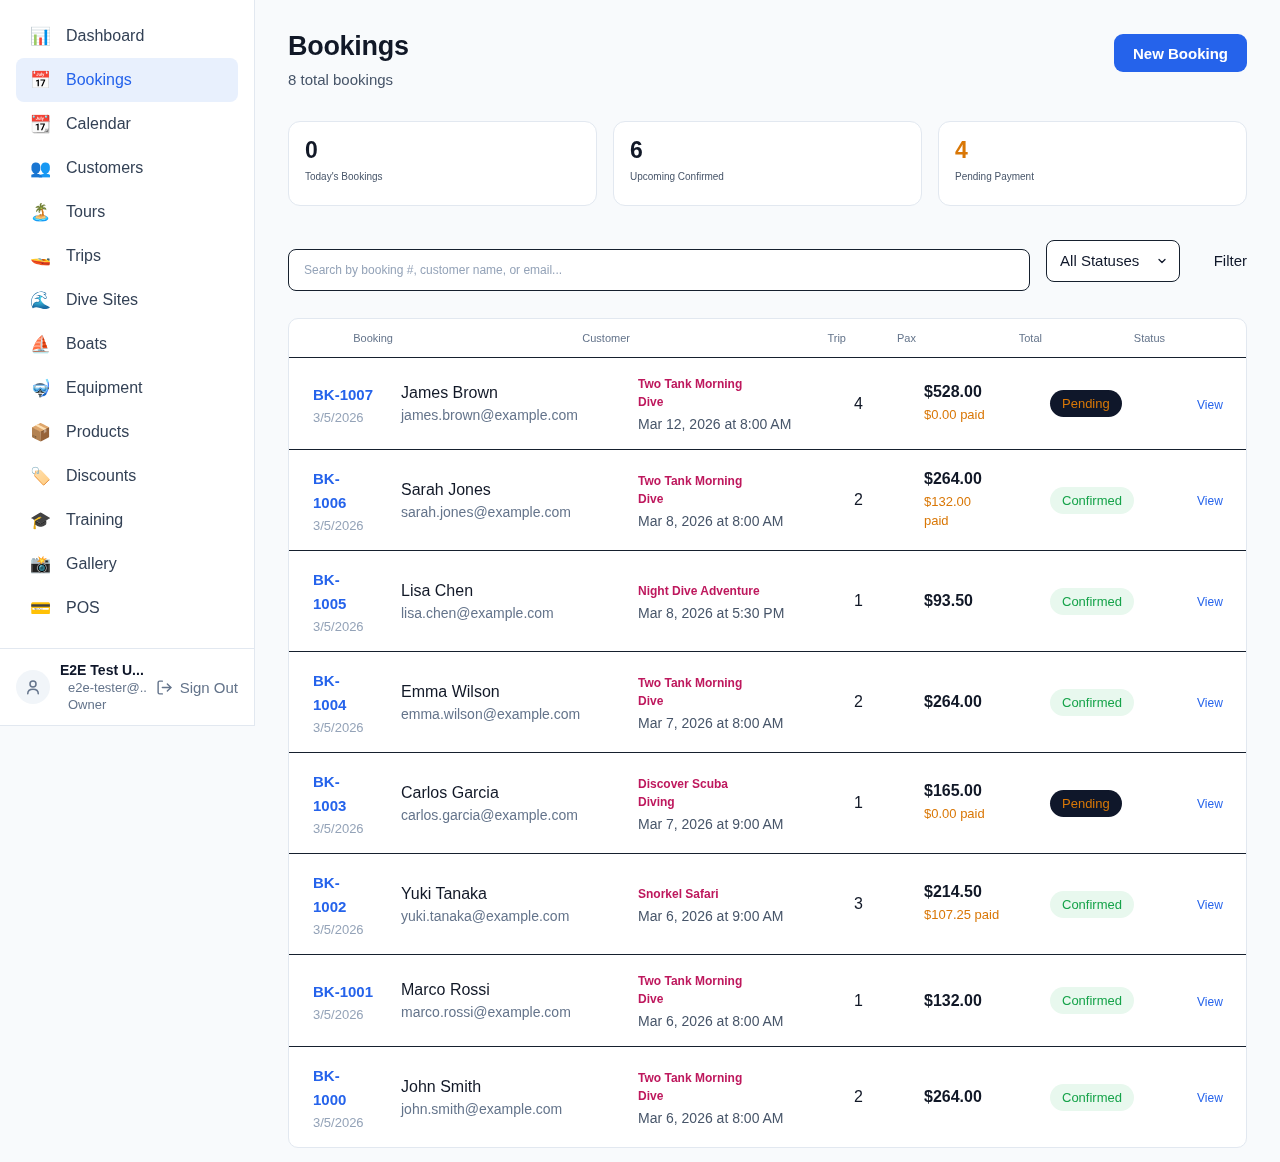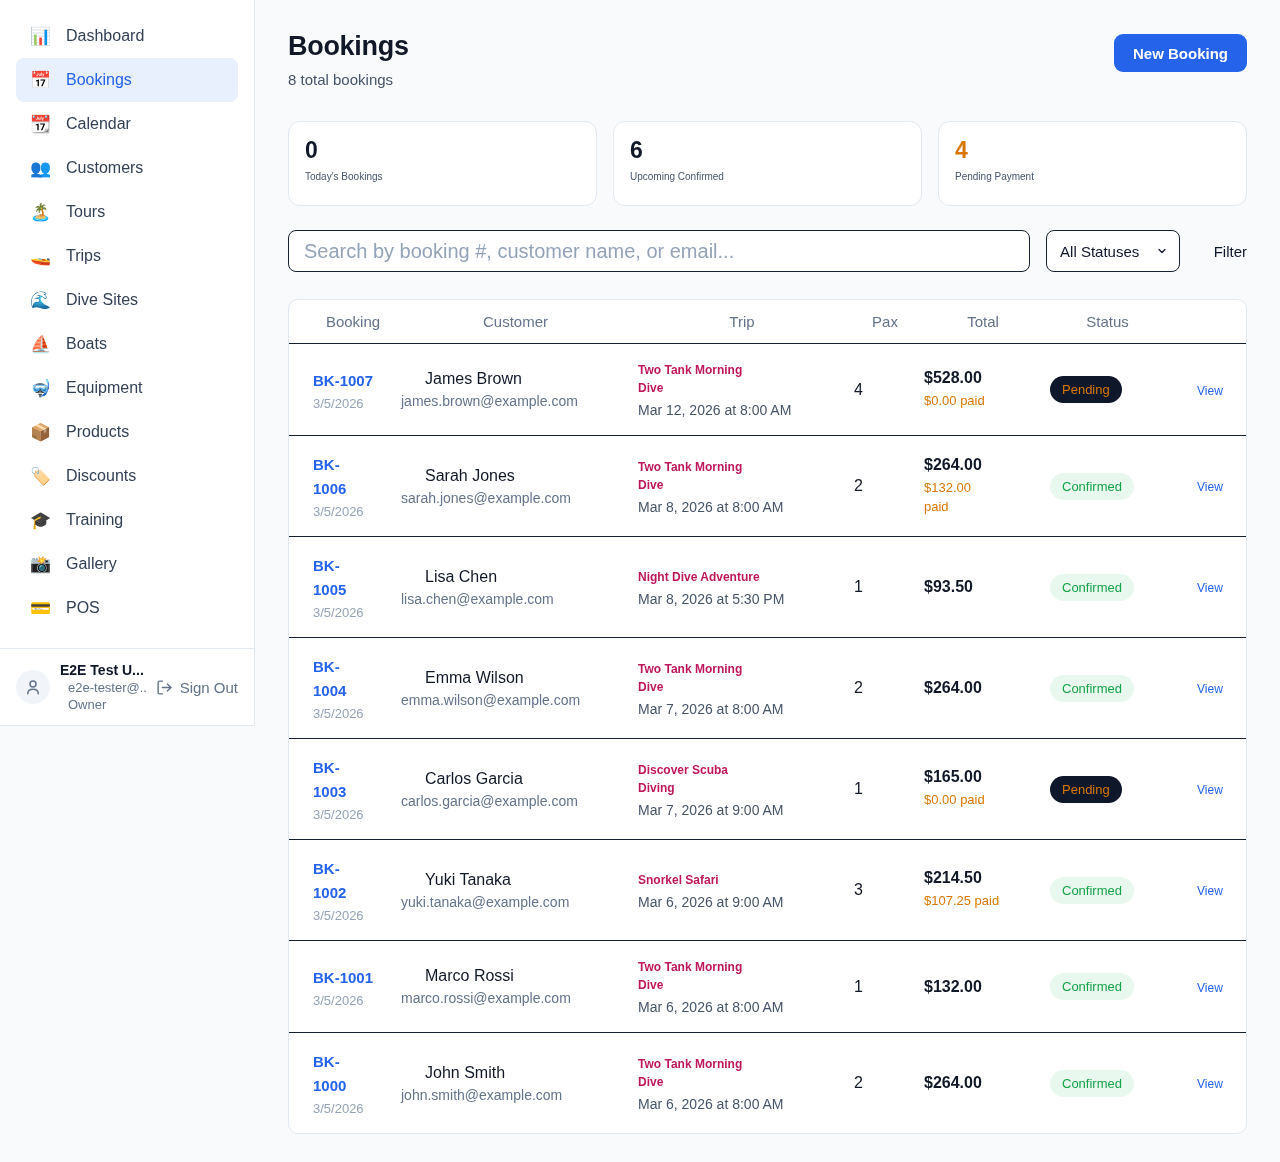--- a/index.html
+++ b/index.html
@@ -68,52 +68,52 @@
   .stat-card{
     flex:1;background:#fff;border:1px solid var(--border-light);border-radius:12px;
     padding:15px 16px;height:85px;
   }
   .stat-value{font-size:23px;font-weight:700;color:#111827;}
   .stat-card.orange .stat-value{color:var(--orange);}
   .stat-label{font-size:10px;color:var(--gray2);margin-top:7px;}
   .filter-row{display:flex;align-items:center;margin-top:24px;}
   .search-input{
     width:804px;height:42px;border:1px solid var(--border-dark);border-radius:8px;
-    padding:0 15px;font-size:20px;color:var(--dark);background:#fff;font-family:inherit;outline:none;
+    padding:0 15px;font-size:12px;color:var(--dark);background:#fff;font-family:inherit;outline:none;margin-top:19px;
   }
   .search-input::placeholder{color:var(--light-gray);}
   .select{
     margin-left:16px;width:143px;height:42px;border:1px solid var(--border-dark);border-radius:8px;
     background:#fff;display:flex;align-items:center;justify-content:space-between;
     padding:0 11px 0 13px;font-size:15px;color:var(--dark);cursor:pointer;
   }
   .chevron{color:var(--dark);display:flex;}
   .filter-label{margin-left:34px;font-size:15px;color:var(--dark);cursor:pointer;background:none;border:none;font-family:inherit;}
   
   .table-card{
     margin-top:27px;background:#fff;border:1px solid var(--border-light);
     border-radius:10px;overflow:hidden;
   }
   table{width:100%;border-collapse:collapse;table-layout:fixed;}
   thead th{
-    text-align:center;font-size:15px;font-weight:400;color:var(--gray);
+    text-align:right;font-size:11px;font-weight:400;color:var(--gray);
     padding:13px 8px 13px 0;border-bottom:1px solid var(--border-dark);
   }
   th.c-booking,td.c-booking{padding-left:24px;}
   tbody td{
     border-bottom:1px solid var(--border-dark);
     padding:17px 8px 17px 0;vertical-align:middle;
   }
   tbody tr:last-child td{border-bottom:none;}
   .bk-link{
     color:var(--accent);font-weight:700;font-size:15px;text-decoration:none;
     white-space:pre-line;display:inline-block;line-height:1.6;
   }
   .bk-date{color:var(--light-gray);font-size:13px;margin-top:3px;}
-  .cust-name{font-size:16px;color:#111827;margin-left:24px;}
+  .cust-name{font-size:16px;color:#111827;}
   .cust-email{font-size:14px;color:var(--gray);margin-top:5px;}
   .trip-name{font-size:12px;font-weight:600;color:#be185d;white-space:pre-line;line-height:1.5;}
   .trip-dt{font-size:14px;color:var(--gray2);margin-top:5px;}
   .pax-val{font-size:16px;color:#111827;}
   .total-amt{font-size:16px;font-weight:700;color:#111827;}
   .total-paid{font-size:13px;color:var(--orange);margin-top:5px;white-space:pre-line;line-height:1.45;}
   .total-paid:empty{display:none;}
   .badge{display:inline-block;padding:6px 12px;border-radius:999px;font-size:13px;}
   .badge--pending{background:#0f172a;color:var(--orange);}
   .badge--confirmed{background:#e8f8ee;color:var(--green);}

